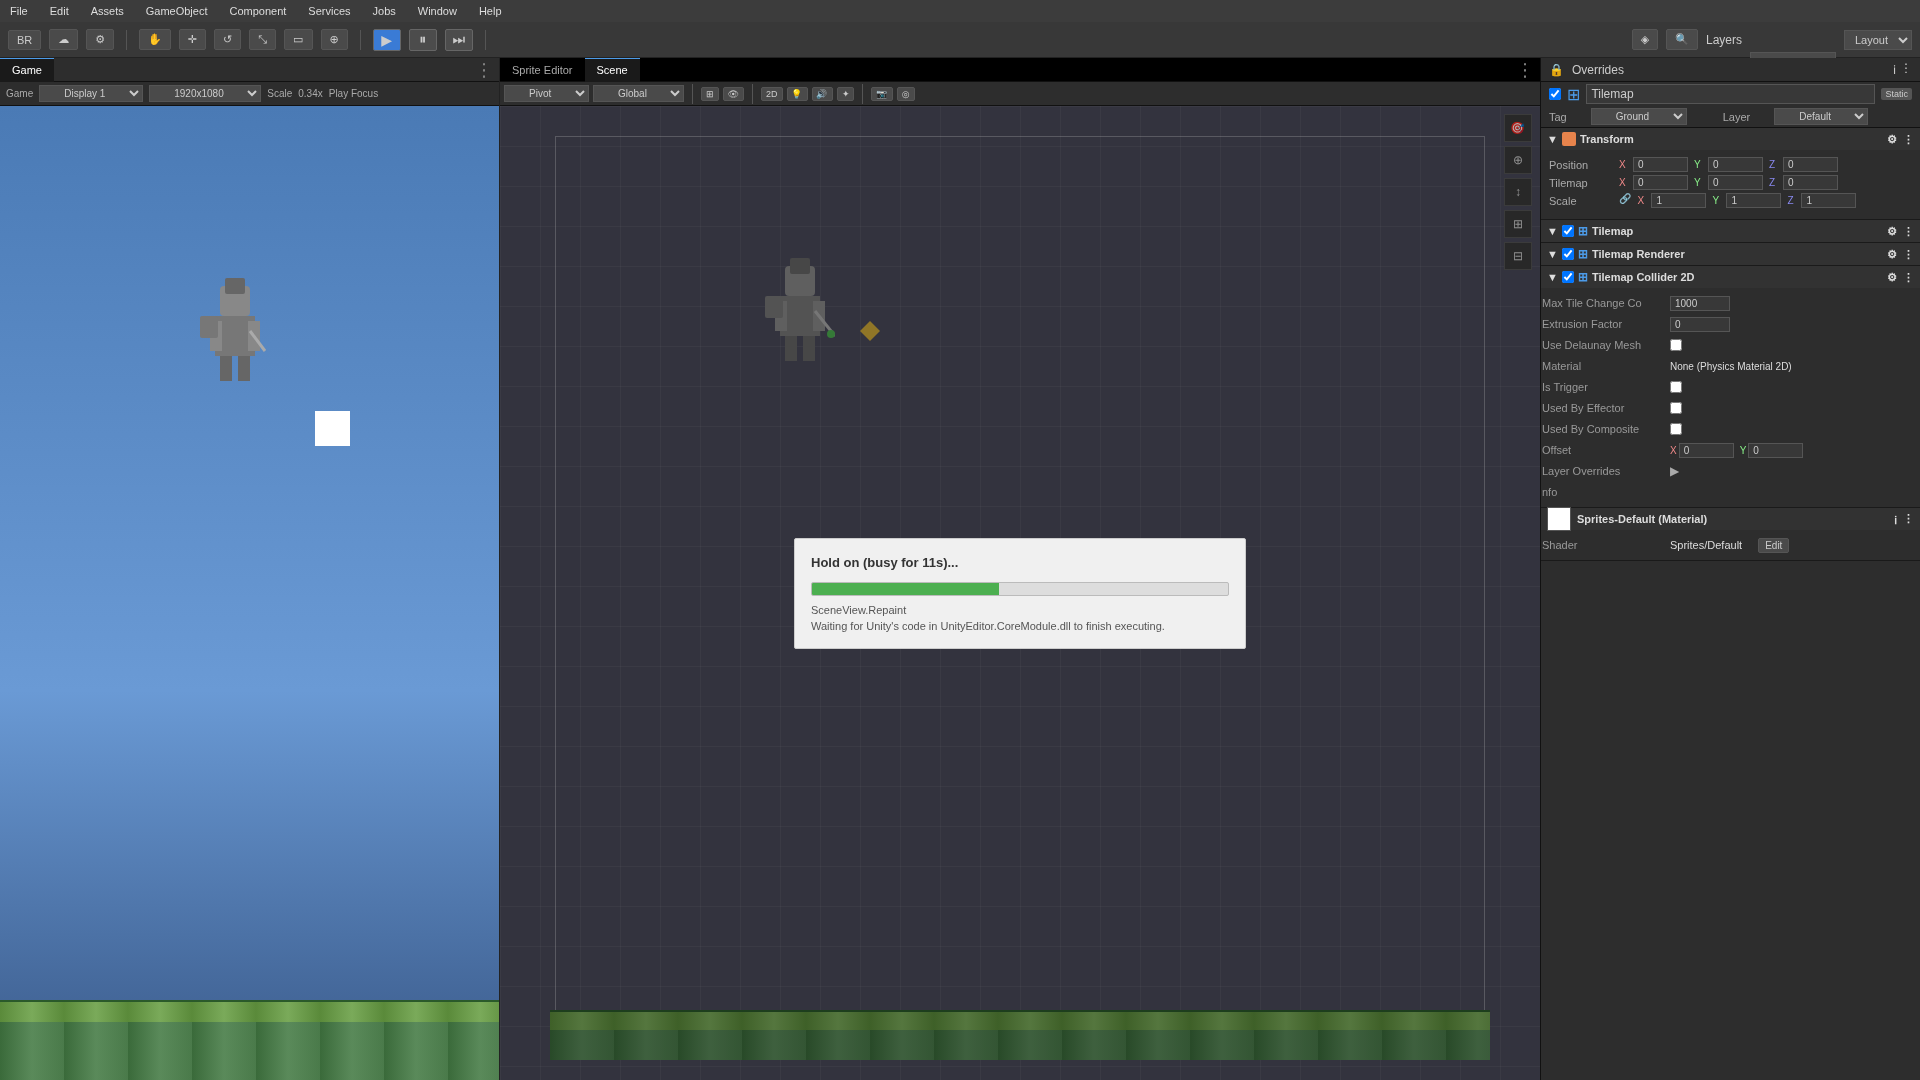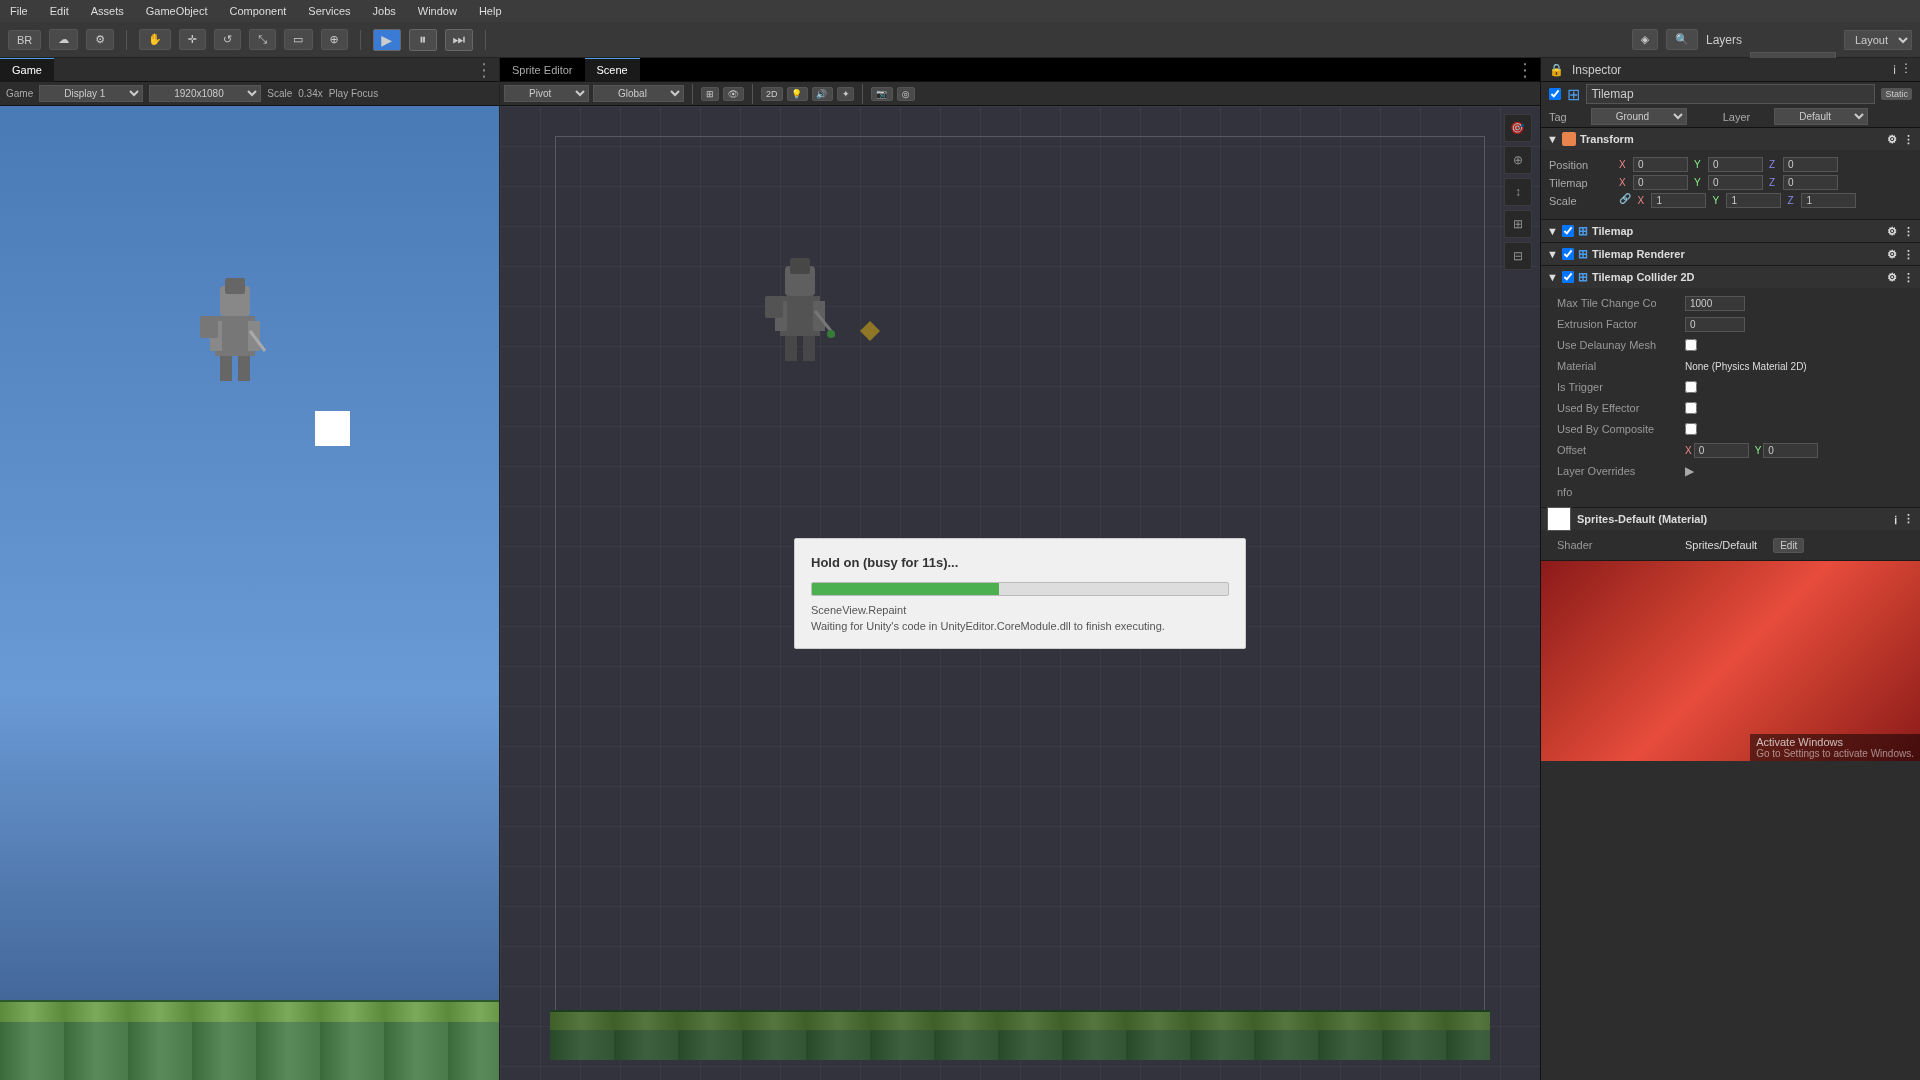--- a/index.html
+++ b/index.html
@@ -38,21 +38,21 @@
     .grid-bg { position: absolute; inset: 0; background-image: linear-gradient(rgba(255,255,255,0.05) 1px, transparent 1px), linear-gradient(90deg, rgba(255,255,255,0.05) 1px, transparent 1px); background-size: 40px 40px; }
 
     
     #right-panel { width: 380px; display: flex; flex-direction: column; background: #2d2d2d; border-left: 1px solid #111; flex-shrink: 0; }
     #inspector-header { display: flex; align-items: center; height: 24px; background: #2d2d2d; padding: 0 8px; border-bottom: 1px solid #111; font-size: 12px; color: #ccc; gap: 8px; }
 
     
     .inspector-component { border-bottom: 1px solid #1a1a1a; }
     .component-header { display: flex; align-items: center; height: 22px; padding: 0 6px; background: #323232; gap: 4px; font-size: 11px; font-weight: bold; color: #ddd; cursor: pointer; }
     .component-icon { width: 14px; height: 14px; background: #4c9be8; border-radius: 2px; flex-shrink: 0; }
-    .component-body { padding: 4px 16px; }
+    .component-body { padding: 4px 1px; }
     .prop-row { display: flex; align-items: center; height: 20px; gap: 8px; margin: 1px 0; }
     .prop-label { color: #999; font-size: 11px; min-width: 120px; }
     .prop-value { color: #ddd; font-size: 11px; }
     .prop-field { background: #383838; border: 1px solid #555; color: #ccc; font-size: 10px; padding: 1px 4px; width: 60px; }
 
     
     #modal-overlay { position: absolute; inset: 0; background: rgba(0,0,0,0.3); display: flex; align-items: center; justify-content: center; z-index: 100; pointer-events: none; }
     #modal-dialog { background: #f0f0f0; border: 1px solid #ccc; border-radius: 2px; width: 452px; padding: 16px; color: #333; pointer-events: all; }
     .modal-title { font-size: 13px; font-weight: bold; color: #333; margin-bottom: 12px; }
     .progress-bar-bg { width: 100%; height: 14px; background: #ddd; border: 1px solid #bbb; border-radius: 2px; margin-bottom: 8px; overflow: hidden; }
@@ -253,21 +253,21 @@
           <div class="modal-status">SceneView.Repaint</div>
           <div class="modal-msg">Waiting for Unity's code in UnityEditor.CoreModule.dll to finish executing.</div>
         </div>
       </div>
     </div>
   </div>
 
   <div id="right-panel">
     <div id="inspector-header">
       <span>🔒</span>
-      <span>Inspector</span>
+      <span>Overrides</span>
       <div style="margin-left:auto; display:flex; gap:4px;">
         <span style="cursor:pointer;">ℹ</span>
         <span style="cursor:pointer;">⋮</span>
       </div>
     </div>
     <div class="inspector-scroll">
       
       <div class="tilemap-name-row">
         <input type="checkbox" class="checkbox-input" checked="" style="">
         <span style="font-size:16px;color:#4c9be8;">⊞</span>
@@ -459,22 +459,15 @@
             <span class="prop-label">Shader</span>
             <span class="prop-value">Sprites/Default</span>
             <button class="tool-btn" style="font-size:10px;padding:1px 6px;margin-left:8px;">Edit</button>
           </div>
         </div>
       </div>
 
       
 
       
-      <div style="width:100%;height:200px;background:#111;position:relative;overflow:hidden;">
-        <div style="position:absolute;inset:0;background:linear-gradient(135deg,#8b1a1a 0%,#c0392b 30%,#e74c3c 50%,#c0392b 70%,#8b1a1a 100%);"></div>
-        <div style="position:absolute;bottom:0;right:0;background:rgba(0,0,0,0.5);padding:2px 6px;font-size:10px;color:rgba(255,255,255,0.5);">
-          <div style="font-size:11px;color:rgba(255,255,255,0.7);">Activate Windows</div>
-          <div style="font-size:10px;color:rgba(255,255,255,0.5);">Go to Settings to activate Windows.</div>
-        </div>
-      </div>
     </div>
   </div>
 </div>
 
 </body></html>

